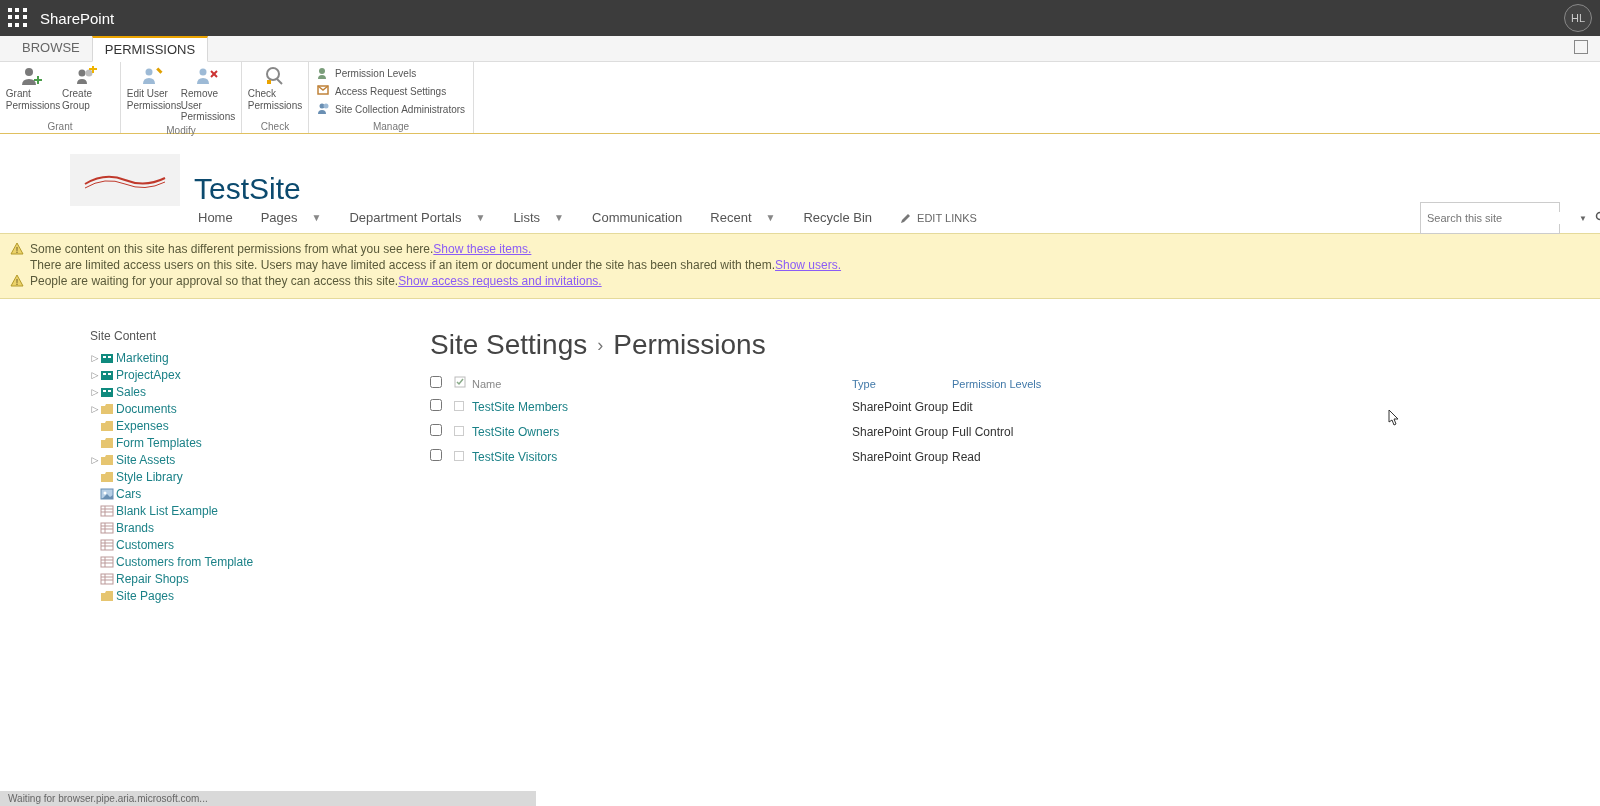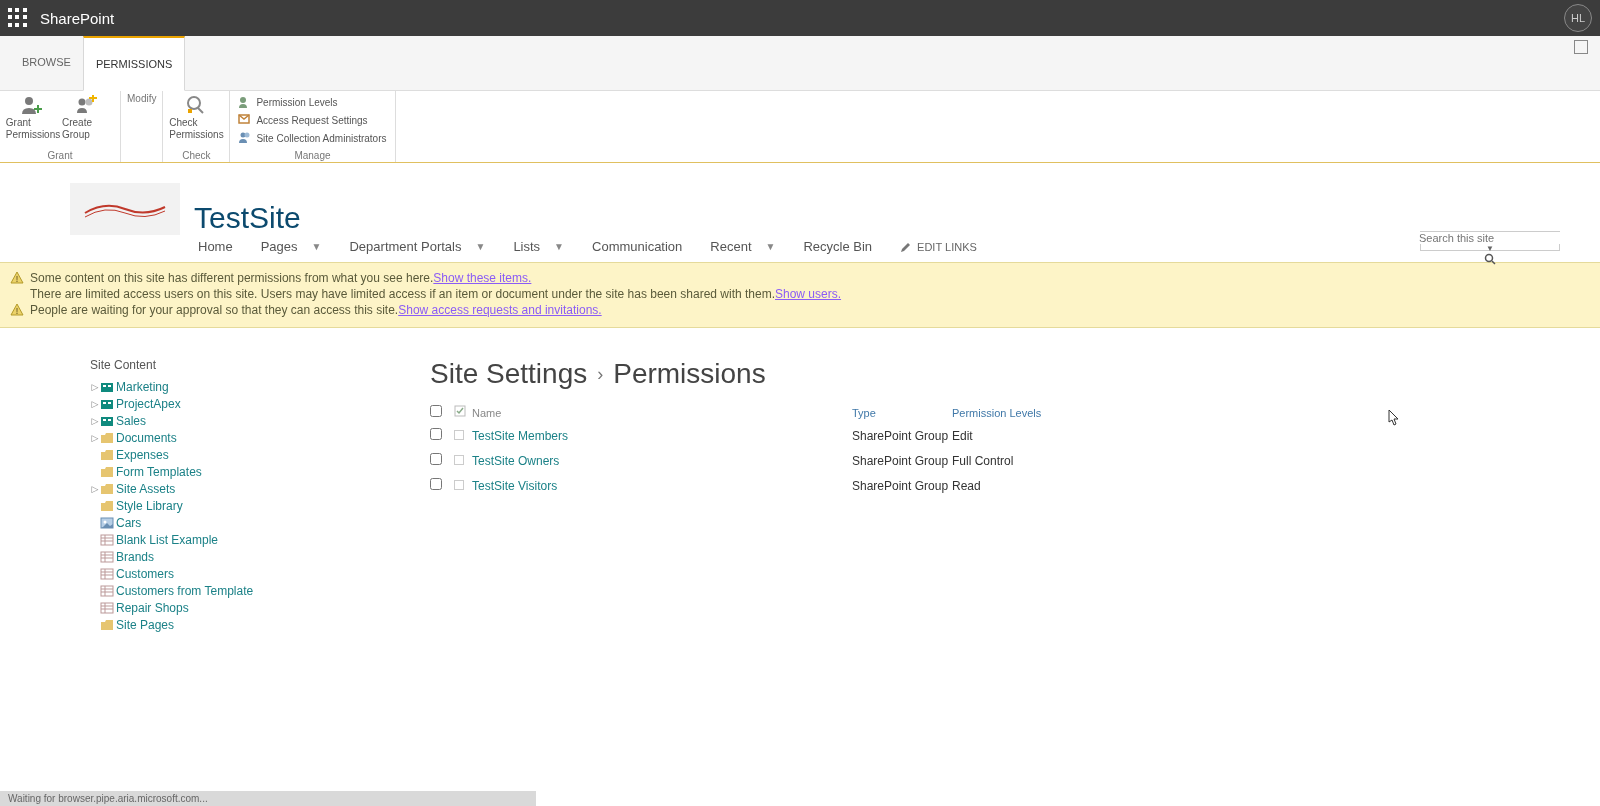--- a/index.html
+++ b/index.html
@@ -4,21 +4,21 @@
 <style>
 * { margin: 0; padding: 0; box-sizing: border-box; font-family: "Segoe UI", Arial, sans-serif; }
 body { background: #fff; font-size: 13px; color: #333; }
 .suite-bar { background: #3c3c3c; height: 36px; display: flex; align-items: center; padding: 0 8px; color: #fff; }
 .app-launcher { width: 20px; height: 20px; display: grid; grid-template-columns: repeat(3, 1fr); grid-gap: 2px; margin-right: 12px; cursor: pointer; }
 .app-launcher div { background: #fff; width: 4px; height: 4px; }
 .suite-title { font-weight: 400; font-size: 15px; }
 .suite-spacer { flex: 1; }
 .avatar-circle { width: 28px; height: 28px; border-radius: 50%; border: 1px solid #888; background: #444; color: #ccc; display: flex; align-items: center; justify-content: center; font-size: 11px; }
 .tab-strip { background: #f5f5f5; border-bottom: 1px solid #ddd; display: flex; padding-left: 10px; position: relative; }
-.tab { padding: 20px 12px; font-size: 11px; color: #666; cursor: pointer; }
+.tab { padding: 4px 12px; font-size: 13px; color: #666; cursor: pointer; }
 .tab.active { background: #fff; border: 1px solid #d8d8d8; border-top: 2px solid #eaa300; border-bottom: 1px solid #fff; margin-bottom: -1px; color: #333; }
 .focus-icon { position: absolute; right: 12px; top: 4px; width: 14px; height: 14px; border: 1px solid #888; }
 .ribbon { display: flex; border-bottom: 1px solid #e0c060; background: #fff; height: 72px; }
 .ribbon-group { border-right: 1px solid #ddd; display: flex; flex-direction: column; padding: 2px 6px 1px 6px; }
 .ribbon-group-items { display: flex; flex: 1; align-items: flex-start; }
 .ribbon-group-label { text-align: center; font-size: 10px; color: #777; }
 .ribbon-btn-large { display: flex; flex-direction: column; align-items: center; width: 54px; cursor: pointer; padding: 2px; }
 .ribbon-btn-large .icon { width: 24px; height: 20px; margin-bottom: 2px; }
 .ribbon-btn-large .lbl { font-size: 10px; color: #555; text-align: left; line-height: 1.15; }
 .ribbon-btn-small { display: flex; align-items: center; font-size: 10px; color: #555; padding: 1px 2px; cursor: pointer; height: 18px; }
@@ -27,21 +27,21 @@
 .site-header { display: flex; align-items: flex-end; padding: 20px 20px 0 70px; }
 .site-logo { width: 110px; height: 52px; background: #f2f2f2; display: flex; align-items: center; justify-content: center; margin-right: 14px; }
 .site-logo svg { width: 90px; height: 28px; }
 .site-title { font-size: 30px; font-weight: 300; color: #0c4a6e; }
 .site-nav { display: flex; align-items: center; padding: 4px 20px 8px 198px; font-size: 13px; color: #555; position: relative; }
 .site-nav .nav-item { margin-right: 28px; cursor: pointer; display: flex; align-items: center; }
 .site-nav .caret { margin-left: 14px; font-size: 10px; color: #888; }
 .edit-links { display: flex; align-items: center; color: #666; font-size: 11px; cursor: pointer; }
 .edit-links svg { width: 12px; height: 12px; margin-right: 5px; }
 .search-wrap { position: absolute; right: 40px; top: -4px; }
-.search-box { border: 1px solid #ccc; height: 20px; width: 140px; display: flex; align-items: center; flex-direction: column; }
+.search-box { border: 1px solid #ccc; height: 32px; width: 140px; display: flex; align-items: center; }
 .search-box input { border: none; flex: 1; font-size: 11px; padding: 0 6px; color: #888; outline: none; }
 .search-box .dd { font-size: 8px; color: #666; padding: 0 4px; cursor: pointer; }
 .search-box .go { padding: 0 4px; cursor: pointer; color: #555; }
 .notice-bar { background: #fdf4c7; border-top: 1px solid #e5da9b; border-bottom: 1px solid #e5da9b; padding: 8px 10px; font-size: 12px; color: #5a5a3a; }
 .notice-bar .line { display: flex; align-items: center; margin-bottom: 2px; }
 .warn-icon { width: 14px; height: 14px; margin-right: 6px; flex-shrink: 0; }
 .notice-bar a { color: #8b5cf6; text-decoration: underline; cursor: pointer; }
 .content-area { display: flex; padding: 30px 20px 20px 90px; }
 .left-nav { width: 260px; font-size: 12px; }
 .left-nav .hdr-title { color: #555; margin-bottom: 8px; }
@@ -113,20 +113,39 @@
             <path d="M2 18 Q2 13 7 13 Q12 13 12 18 Z" fill="#7a7a7a"></path>
             <rect x="14" y="2" width="8" height="2" fill="#f0b400"></rect>
             <rect x="17" y="-1" width="2" height="8" fill="#f0b400"></rect>
           </svg>
         <div class="lbl">Create Group</div>
       </div>
     </div>
     <div class="ribbon-group-label">Grant</div>
   </div>
   <div class="ribbon-group">
+    <div class="ribbon-group-items">
+      <div class="ribbon-btn-large">
+        <svg class="icon" viewBox="0 0 24 20">
+            <circle cx="7" cy="6" r="3.5" fill="#9dbad6"></circle>
+            <path d="M1 18 Q1 12 7 12 Q13 12 13 18 Z" fill="#9dbad6"></path>
+            <rect x="14" y="3" width="6" height="3" fill="#e0a000" transform="rotate(45 17 5)"></rect>
+          </svg>
+        <div class="lbl">Edit User Permissions</div>
+      </div>
+      <div class="ribbon-btn-large">
+        <svg class="icon" viewBox="0 0 24 20">
+            <circle cx="7" cy="6" r="3.5" fill="#9dbad6"></circle>
+            <path d="M1 18 Q1 12 7 12 Q13 12 13 18 Z" fill="#9dbad6"></path>
+            <line x1="15" y1="5" x2="21" y2="11" stroke="#c33" stroke-width="2"></line>
+            <line x1="21" y1="5" x2="15" y2="11" stroke="#c33" stroke-width="2"></line>
+          </svg>
+        <div class="lbl">Remove User Permissions</div>
+      </div>
+    </div>
     <div class="ribbon-group-label">Modify</div>
   </div>
   <div class="ribbon-group">
     <div class="ribbon-group-items">
       <div class="ribbon-btn-large">
         <svg class="icon" viewBox="0 0 24 20">
             <circle cx="10" cy="8" r="6" fill="none" stroke="#888" stroke-width="2"></circle>
             <line x1="14" y1="13" x2="19" y2="18" stroke="#888" stroke-width="2"></line>
             <rect x="4" y="14" width="4" height="4" fill="#eaa300"></rect>
           </svg>

